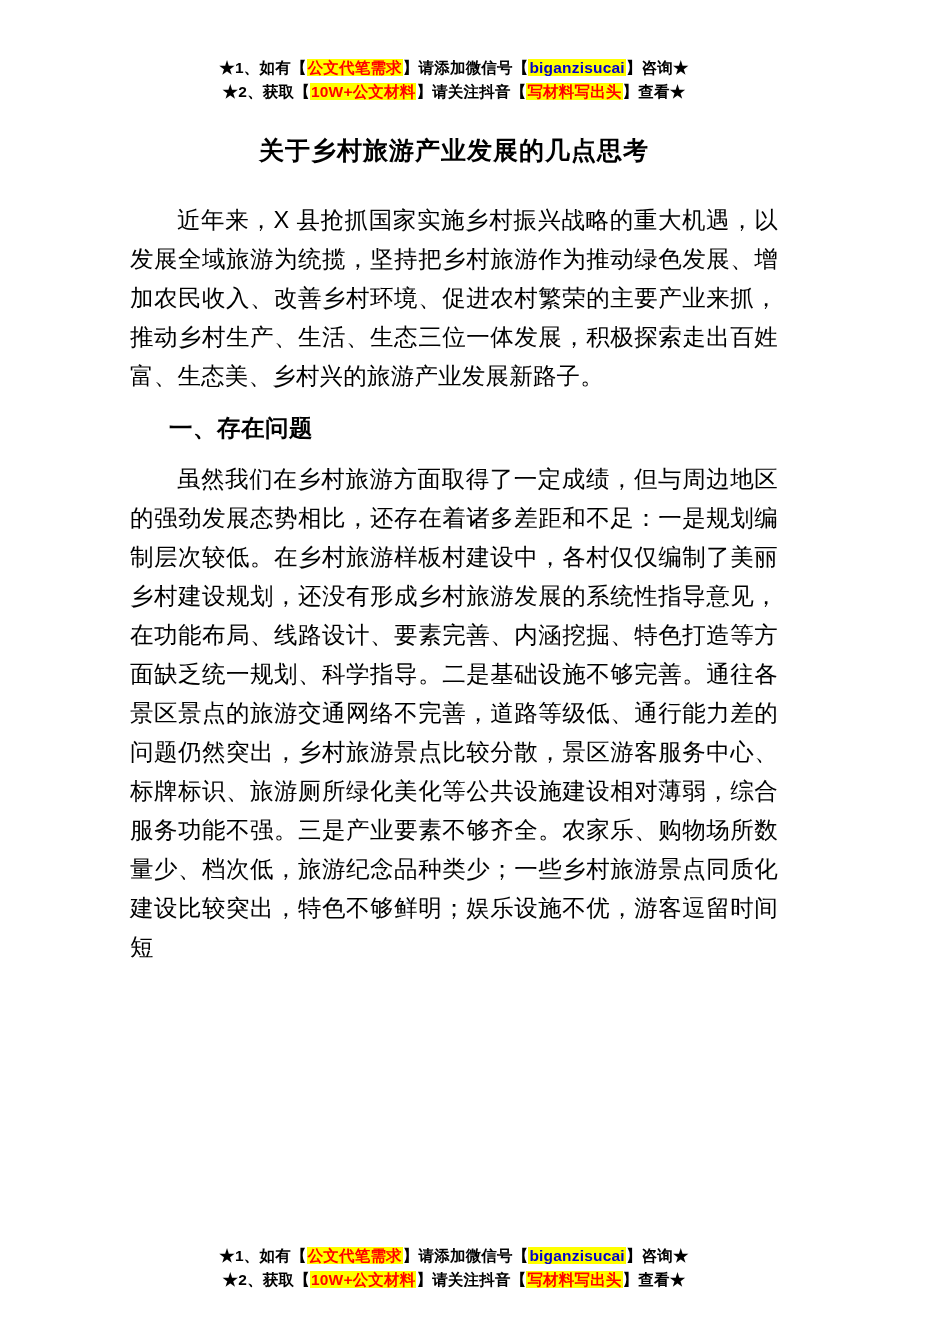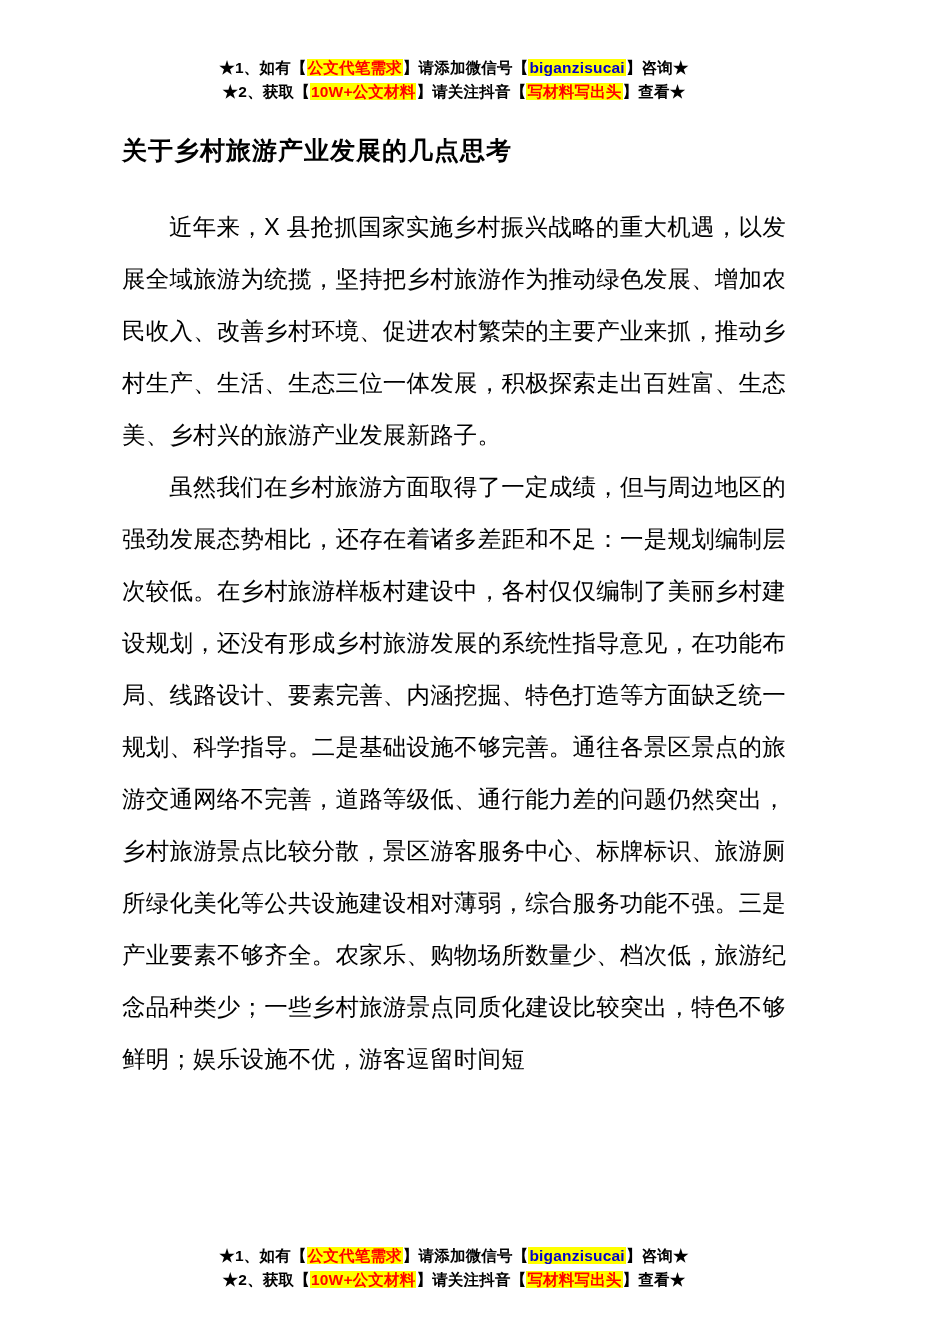--- a/index.html
+++ b/index.html
@@ -51,31 +51,32 @@
 
   .promo-bottom {
     position: absolute;
     left: 122px;
     right: 122px;
     bottom: 52px;
   }
 
   
   .doc-title {
+    text-align: center;
     font-size: 25px;
     font-weight: bold;
     letter-spacing: 1px;
     margin: 24px 0 34px 0;
   }
   p.body-text {
     font-size: 23.5px;
-    line-height: 52px;
+    line-height: 39px;
     text-align: justify;
     text-justify: inter-ideograph;
-    margin: 0;
+    margin: 8px;
     text-indent: 2em;
     letter-spacing: 0.2px;
   }
   h2.section-heading {
     font-size: 23.5px;
     font-weight: bold;
     line-height: 48px;
     margin: 6px 0 0 0;
     text-indent: 2em;
     letter-spacing: 0.5px;
@@ -93,20 +94,21 @@
     </div>
     <div class="line">
       <span class="star">★</span><span>2、获取</span><span class="brk">【</span><span class="hl-yellow">10W+公文材料</span><span class="brk">】</span><span>请关注抖音</span><span class="brk">【</span><span class="hl-yellow">写材料写出头</span><span class="brk">】</span><span>查看</span><span class="star">★</span>
     </div>
   </div>
 
   <div class="doc-title">关于乡村旅游产业发展的几点思考</div>
 
   <p class="body-text">近年来，X 县抢抓国家实施乡村振兴战略的重大机遇，以发展全域旅游为统揽，坚持把乡村旅游作为推动绿色发展、增加农民收入、改善乡村环境、促进农村繁荣的主要产业来抓，推动乡村生产、生活、生态三位一体发展，积极探索走出百姓富、生态美、乡村兴的旅游产业发展新路子。</p>
 
+  <h2 class="section-heading">一、存在问题</h2>
 
   <p class="body-text"><span>虽然我们在乡村旅游方面取得了一定成绩，但与周边地区的强劲发展态势相比，还存在着诸多差距和不足：</span><span class="b">一是</span><span>规划编制层次较低。在乡村旅游样板村建设中，各村仅仅编制了美丽乡村建设规划，还没有形成乡村旅游发展的系统性指导意见，在功能布局、线路设计、要素完善、内涵挖掘、特色打造等方面缺乏统一规划、科学指导。</span><span class="b">二是</span><span>基础设施不够完善。通往各景区景点的旅游交通网络不完善，道路等级低、通行能力差的问题仍然突出，乡村旅游景点比较分散，景区游客服务中心、标牌标识、旅游厕所绿化美化等公共设施建设相对薄弱，综合服务功能不强。</span><span class="b">三是</span><span>产业要素不够齐全。农家乐、购物场所数量少、档次低，旅游纪念品种类少；一些乡村旅游景点同质化建设比较突出，特色不够鲜明；娱乐设施不优，游客逗留时间短</span></p>
 
   <div class="promo promo-bottom">
     <div class="line">
       <span class="star">★</span><span>1、如有</span><span class="brk">【</span><span class="hl-yellow">公文代笔需求</span><span class="brk">】</span><span>请添加微信号</span><span class="brk">【</span><span class="hl-yellow-blue">biganzisucai</span><span class="brk">】</span><span>咨询</span><span class="star">★</span>
     </div>
     <div class="line">
       <span class="star">★</span><span>2、获取</span><span class="brk">【</span><span class="hl-yellow">10W+公文材料</span><span class="brk">】</span><span>请关注抖音</span><span class="brk">【</span><span class="hl-yellow">写材料写出头</span><span class="brk">】</span><span>查看</span><span class="star">★</span>
     </div>

